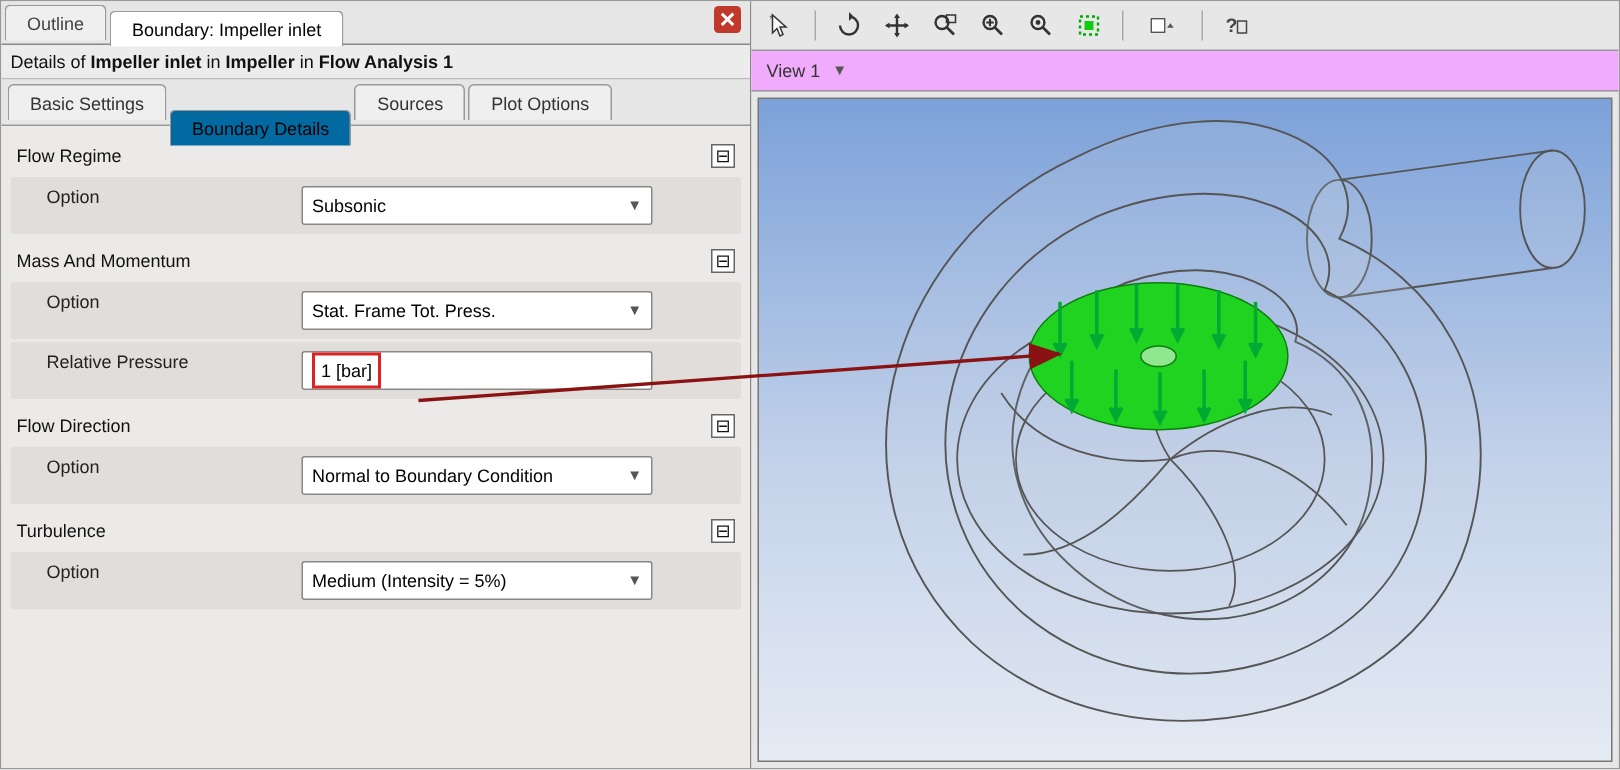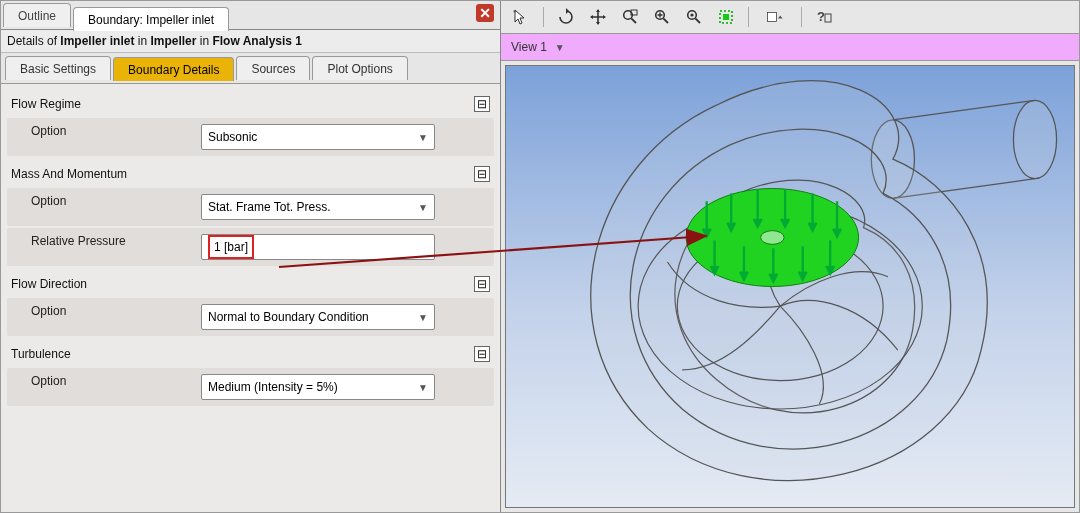--- a/index.html
+++ b/index.html
@@ -9,21 +9,21 @@
   
   .top-tabs{display:flex;align-items:center;height:28px;border-bottom:1px solid #888;background:#e6e6e6;position:relative}
   .top-tab{padding:5px 14px 4px;border:1px solid #999;border-bottom:none;border-top-left-radius:4px;border-top-right-radius:4px;background:#efefef;margin-left:2px;color:#444;cursor:pointer}
   .top-tab.active{background:#fff;color:#000;position:relative;top:4px}
   .close-x{position:absolute;right:6px;top:3px;width:18px;height:18px;border-radius:3px;background:#c0392b;display:flex;align-items:center;justify-content:center;color:#fff;font-weight:bold;font-size:14px;cursor:pointer}
   .details-line{padding:4px 6px;font-size:12px;color:#111;border-bottom:1px solid #bbb;background:#ececec}
   .details-line b{font-weight:bold}
   
   .sub-tabs{display:flex;align-items:center;height:30px;background:#e6e6e6;border-bottom:1px solid #999;padding-left:4px}
   .sub-tab{padding:5px 14px 4px;border:1px solid #999;border-bottom:none;border-top-left-radius:4px;border-top-right-radius:4px;background:#efefef;margin-right:2px;color:#333;cursor:pointer}
-  .sub-tab.active{background:#eab308;color:#000;position:relative;top:1px}
+  .sub-tab.active{background:#0369a1;color:#000;position:relative;top:17px}
   
   .form-body{flex:1;overflow:auto;background:#eceae8;padding:4px 2px}
   .group-head{display:flex;align-items:center;justify-content:space-between;padding:8px 8px 4px 8px;color:#111}
   .group-head .collapse{width:14px;height:14px;border:1px solid #666;display:flex;align-items:center;justify-content:center;font-size:12px;line-height:10px;background:#fff;cursor:pointer}
   .row{display:flex;align-items:flex-start;padding:6px 8px 6px 24px;background:#e0ddda;margin:2px 4px;border-radius:2px}
   .row-label{width:170px;color:#222}
   .select{flex:0 0 220px;height:24px;border:1px solid #888;background:#fff;display:flex;align-items:center;justify-content:space-between;padding:0 6px;border-radius:2px;cursor:pointer}
   .select .chev{font-size:10px;color:#555}
   .textbox{flex:0 0 220px;height:24px;border:1px solid #888;background:#fff;padding:0 6px;display:flex;align-items:center;border-radius:2px}
   .hl{border:2px solid #d22; padding:0 4px; display:inline-block; line-height:20px}

